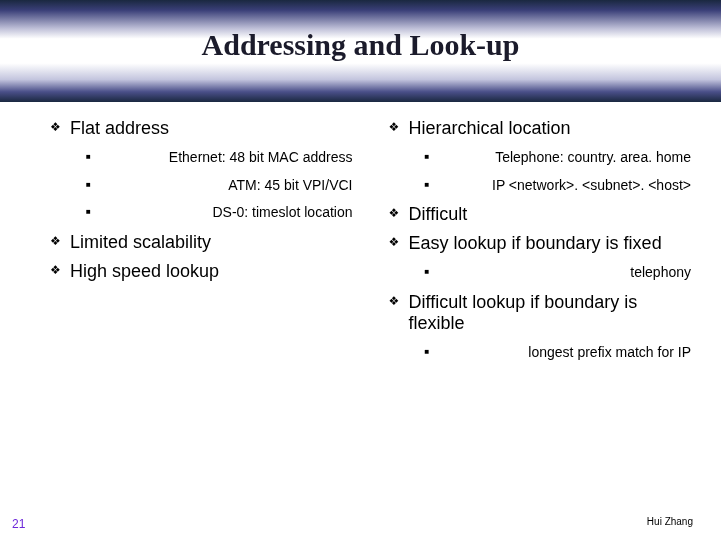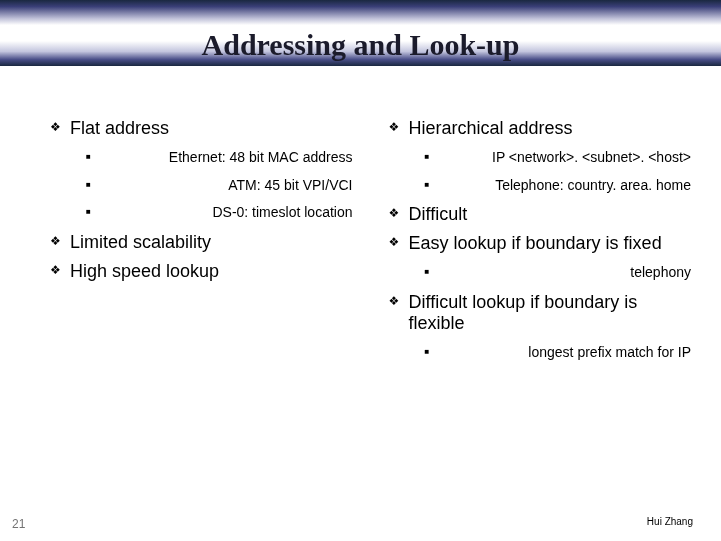--- a/index.html
+++ b/index.html
@@ -13,21 +13,21 @@
   }
   .slide {
     position: relative;
     width: 721px;
     height: 541px;
     background: #fff;
   }
   .title-band {
     position: relative;
     width: 100%;
-    height: 66px;
+    height: 102px;
     background: linear-gradient(to bottom,
       #1a2840 0%,
       #3a3f78 10%,
       #bfc0d8 28%,
       #ffffff 38%,
       #ffffff 62%,
       #c3c5de 78%,
       #4a4f89 90%,
       #1a2840 100%);
   }
@@ -90,21 +90,21 @@
     left: 0;
     top: 3px;
     font-size: 8px;
     color: #000;
   }
   .slide-number {
     position: absolute;
     left: 12px;
     bottom: 10px;
     font-size: 12px;
-    color: #737373;
+    color: #6d28d9;
   }
   .author {
     position: absolute;
     right: 28px;
     bottom: 14px;
     font-size: 10px;
     color: #000;
   }
 </style>
 </head>
@@ -122,23 +122,23 @@
       <div class="col">
         <div class="level1">Flat address</div>
         <div class="level2">Ethernet: 48 bit MAC address</div>
         <div class="level2">ATM: 45 bit VPI/VCI</div>
         <div class="level2">DS-0: timeslot location</div>
         <div class="level1">Limited scalability</div>
         <div class="level1">High speed lookup</div>
       </div>
 
       <div class="col">
-        <div class="level1">Hierarchical address</div>
+        <div class="level1">Hierarchical location</div>
+        <div class="level2">Telephone: country. area. home</div>
         <div class="level2">IP &lt;network&gt;. &lt;subnet&gt;. &lt;host&gt;</div>
-        <div class="level2">Telephone: country. area. home</div>
         <div class="level1">Difficult</div>
         <div class="level1">Easy lookup if boundary is fixed</div>
         <div class="level2">telephony</div>
         <div class="level1">Difficult lookup if boundary is flexible</div>
         <div class="level2">longest prefix match for IP</div>
       </div>
 
     </div>
   </div>
 

